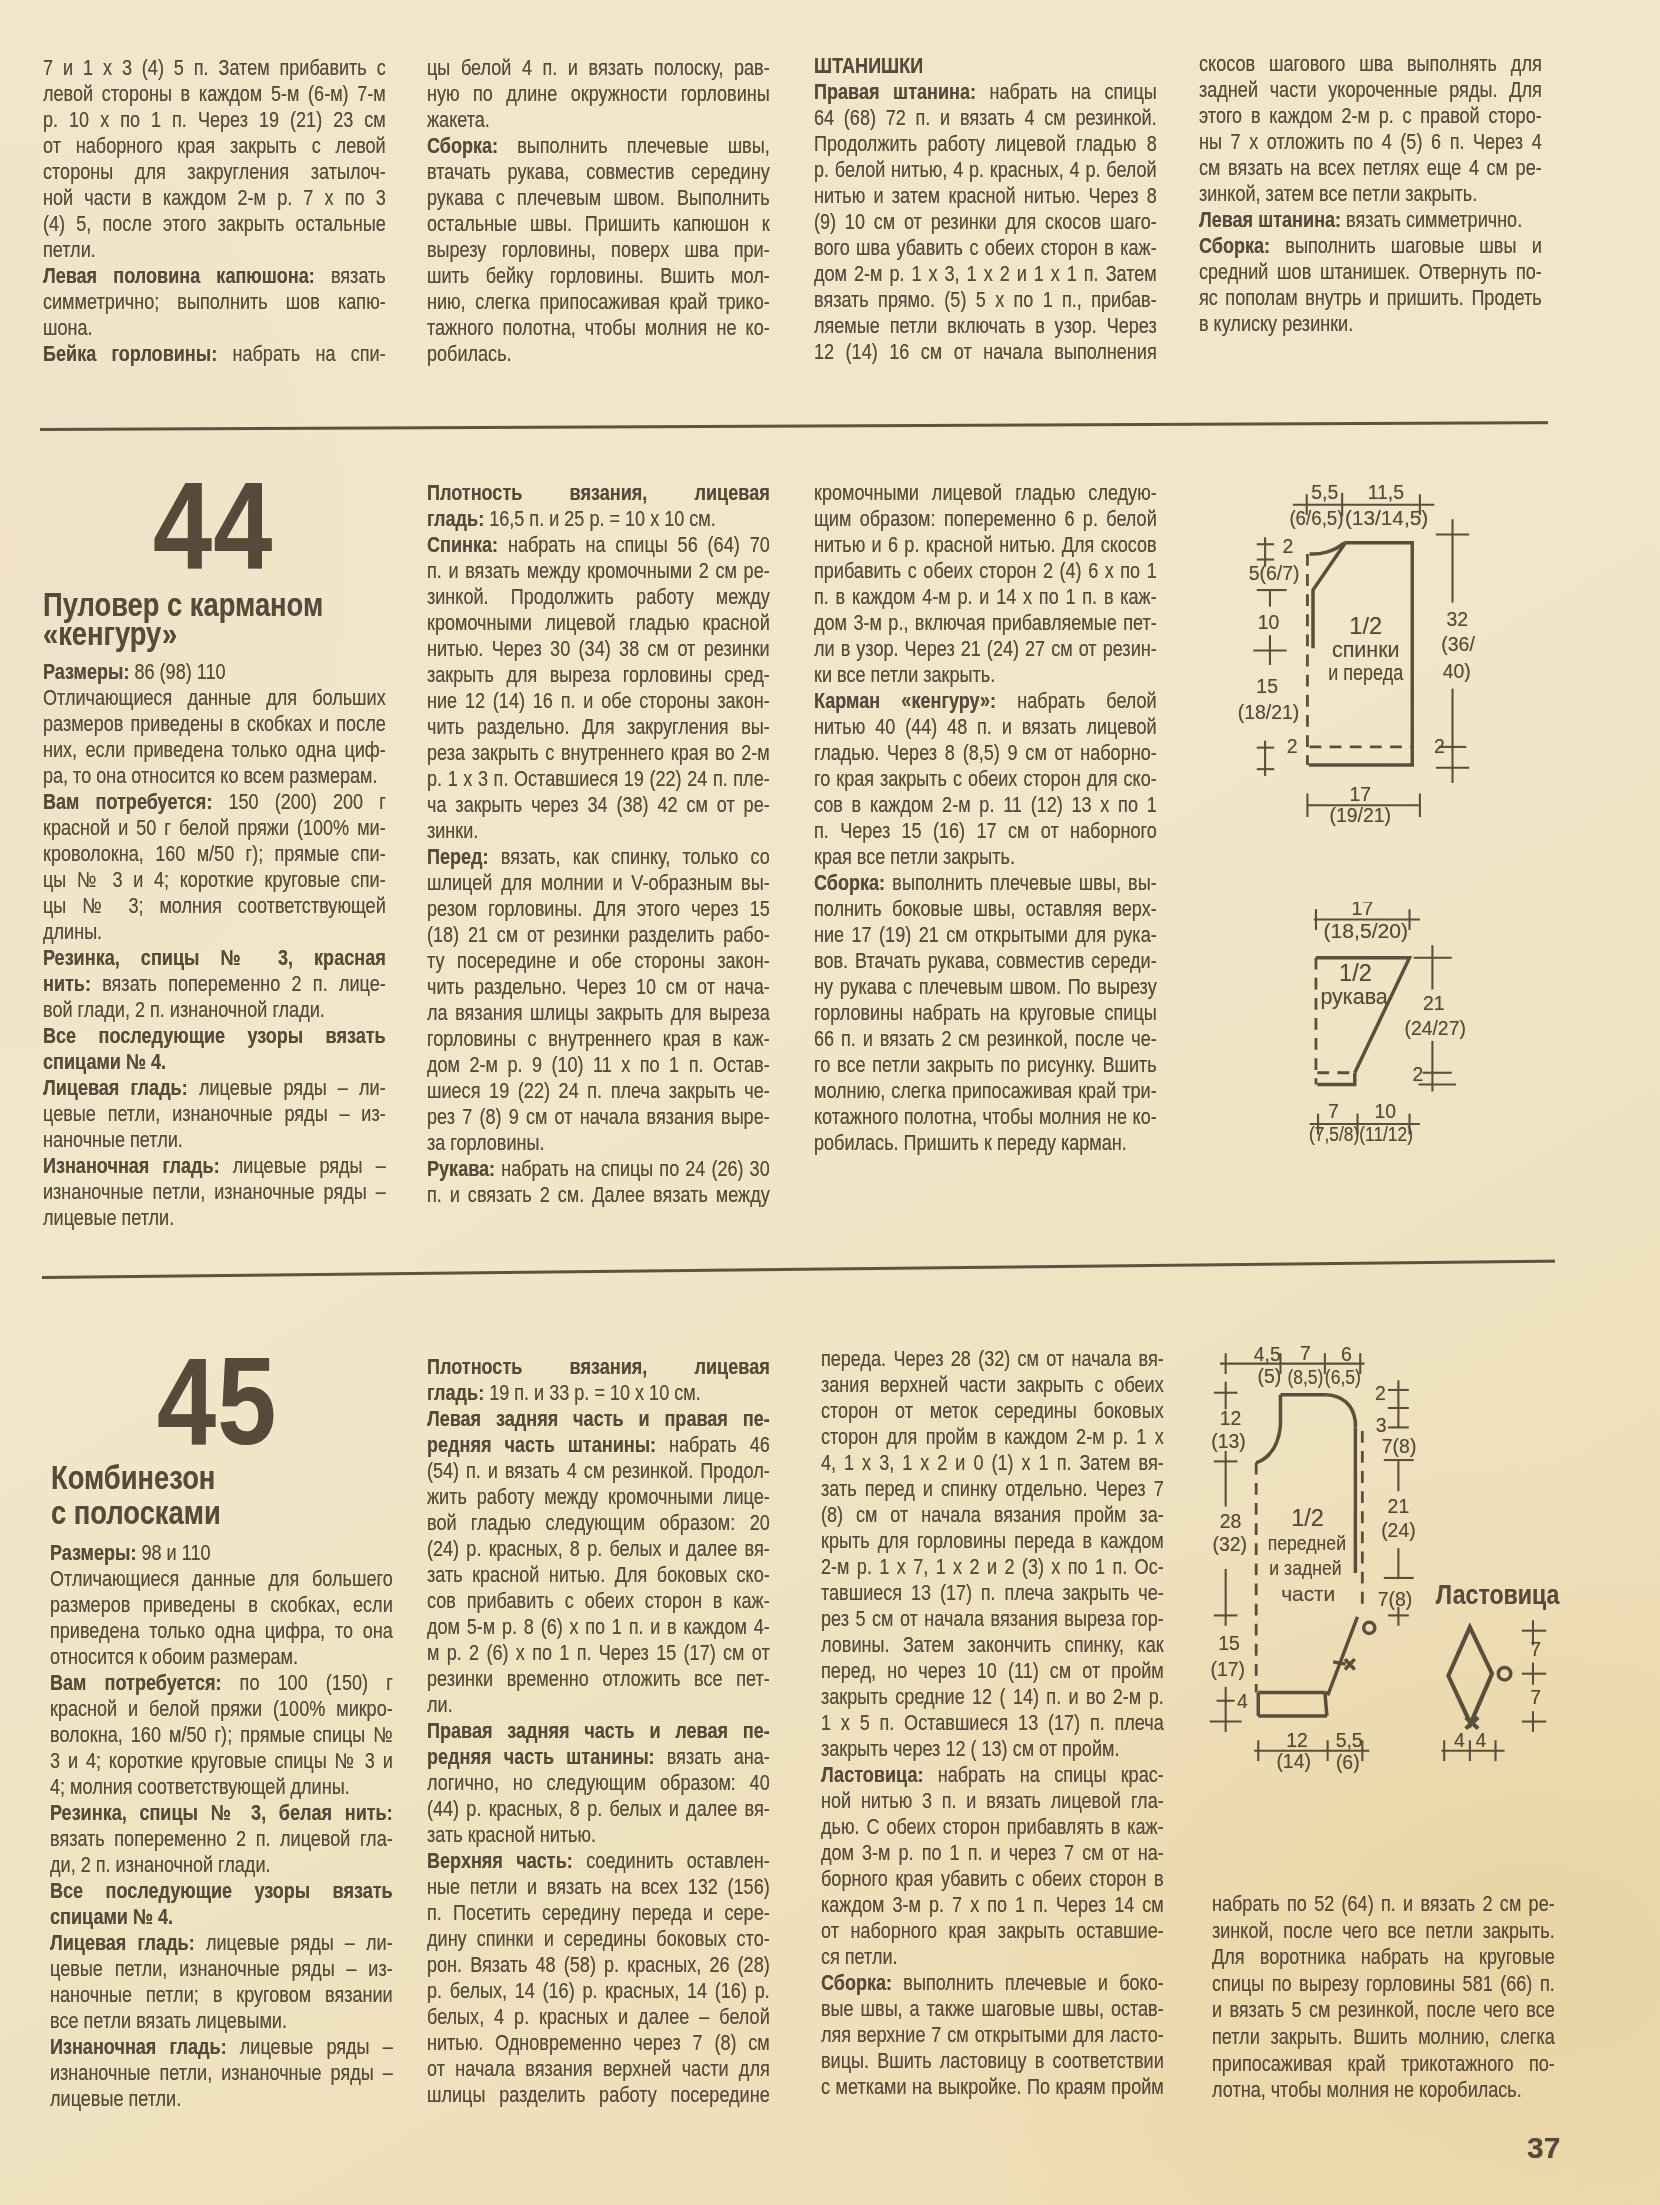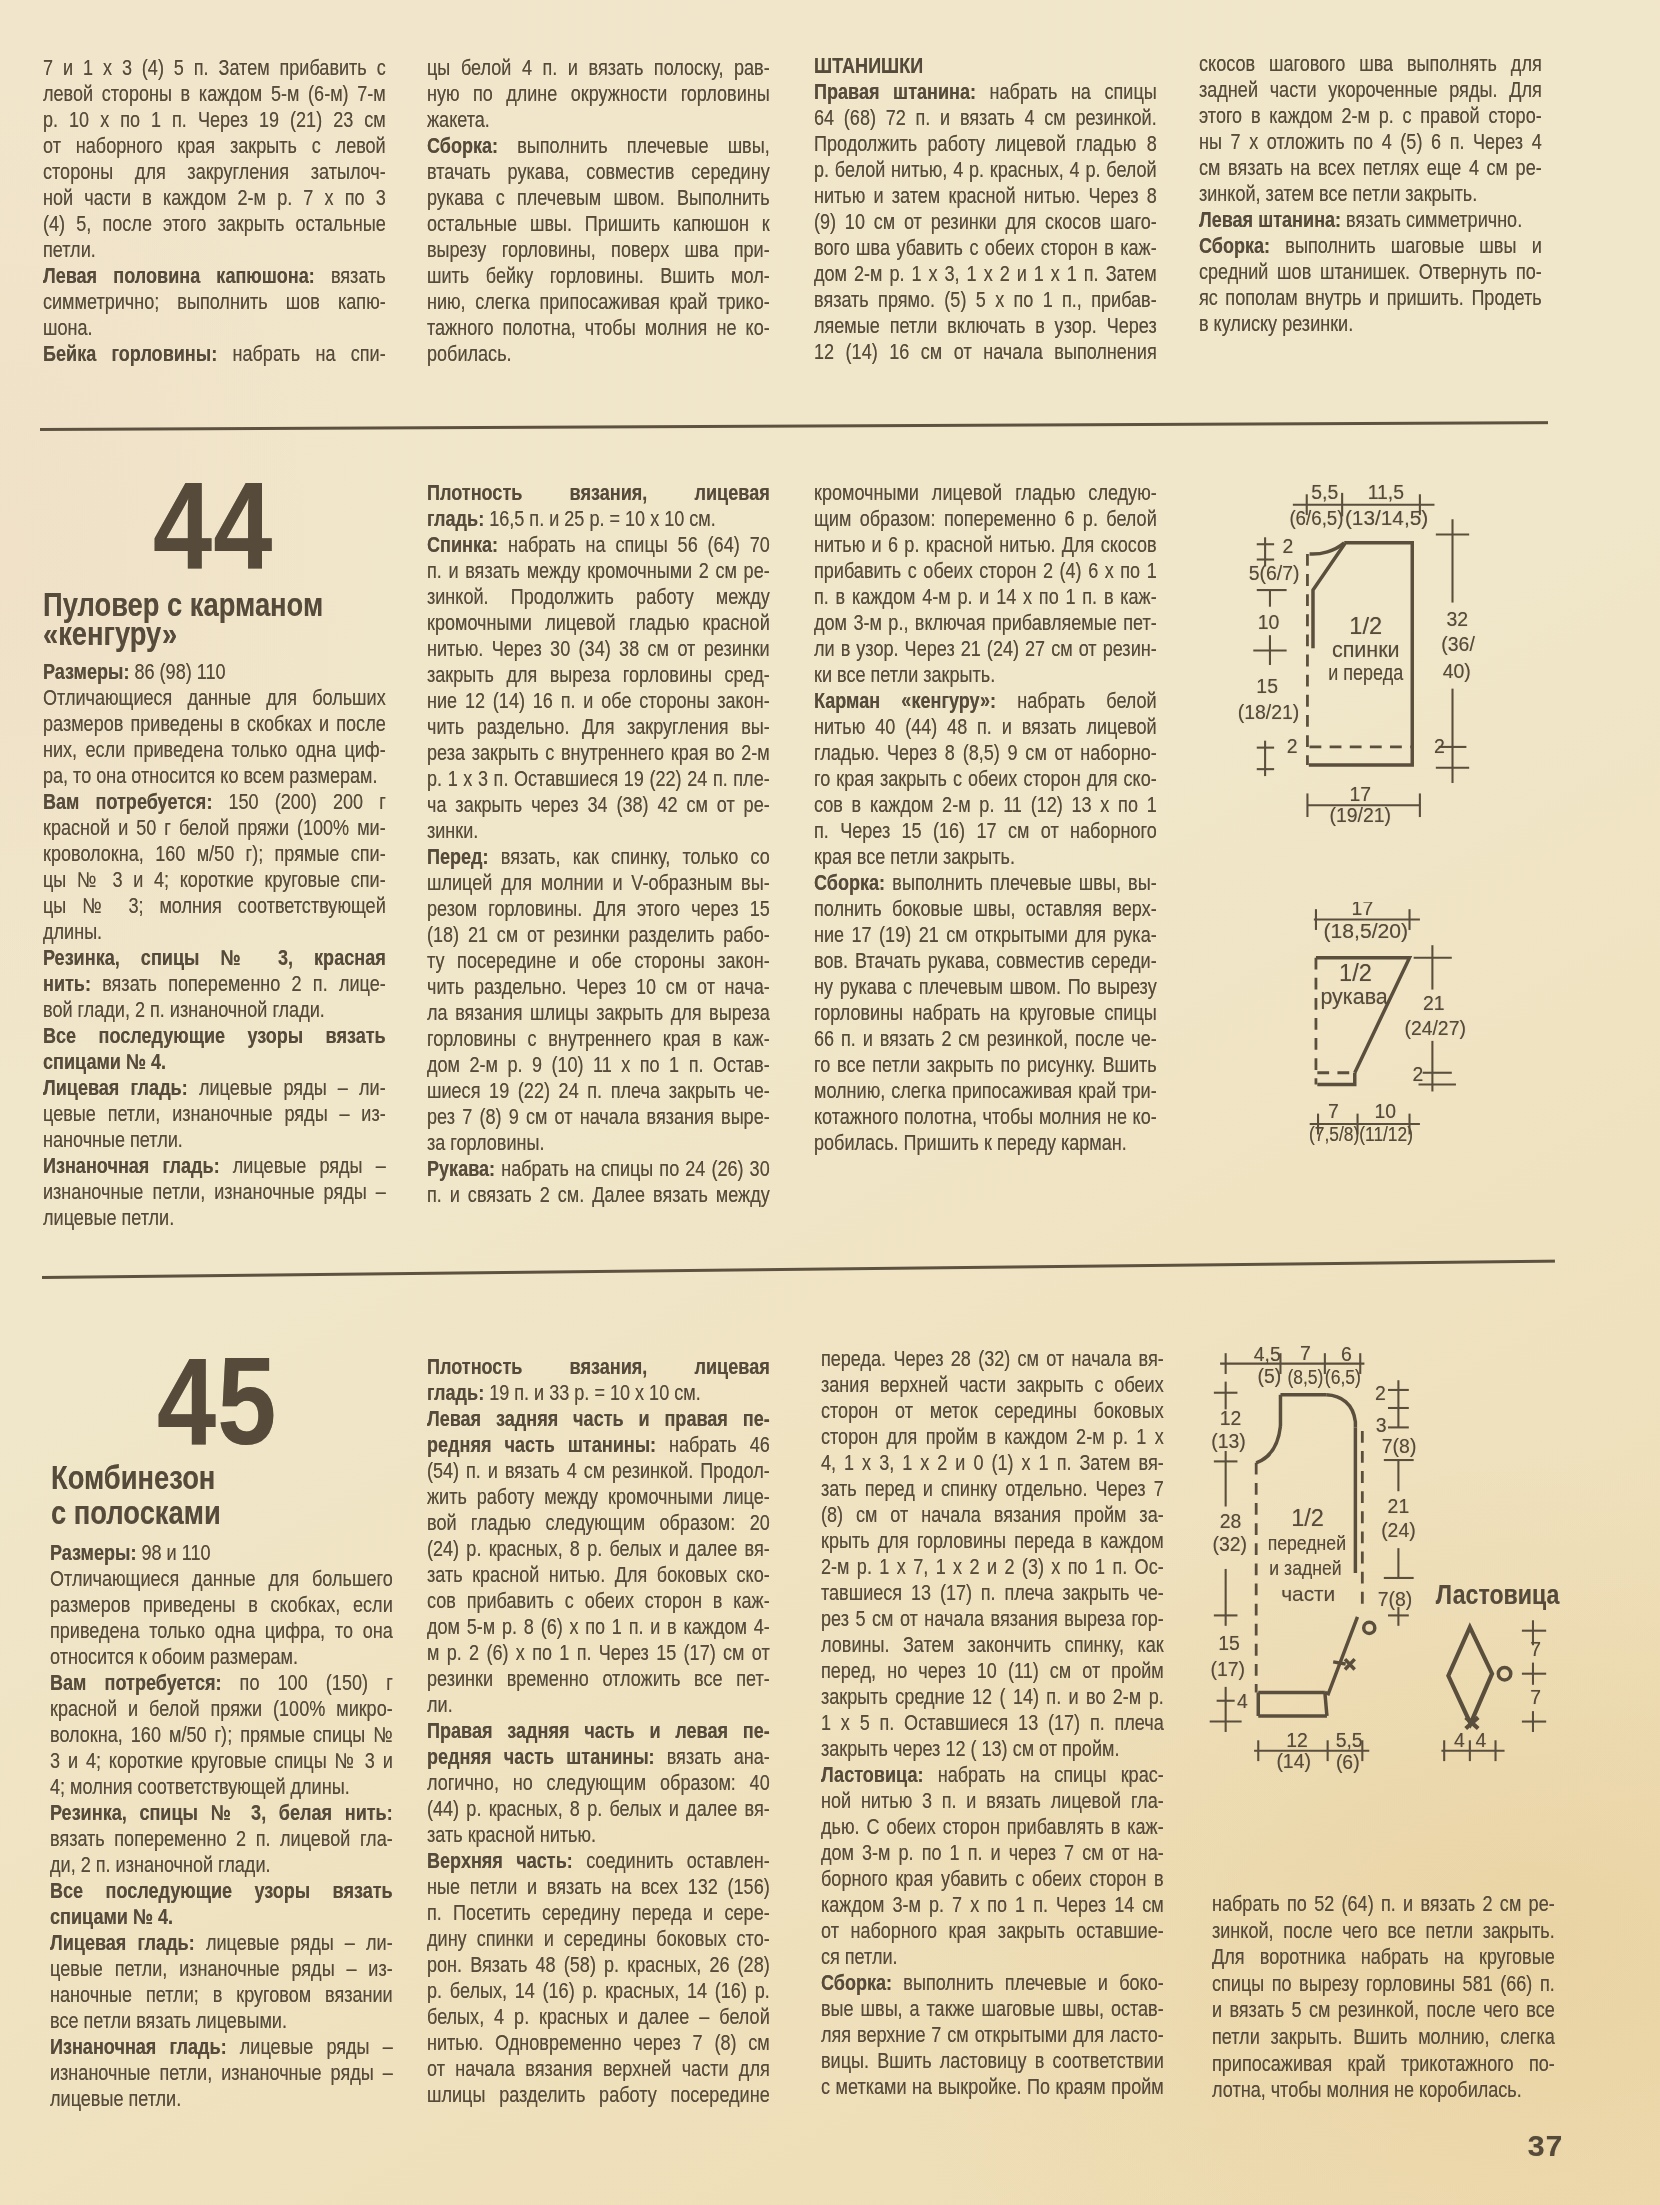--- a/index.html
+++ b/index.html
@@ -254,21 +254,21 @@
 <div class="col" style="left:1212px;top:1891px;line-height:26.6px;font-size:21.5px">
 <div class="l">набрать по 52 (64) п. и вязать 2 см ре-</div>
 <div class="l">зинкой, после чего все петли закрыть.</div>
 <div class="l">Для воротника набрать на круговые</div>
 <div class="l">спицы по вырезу горловины 581 (66) п.</div>
 <div class="l">и вязать 5 см резинкой, после чего все</div>
 <div class="l">петли закрыть. Вшить молнию, слегка</div>
 <div class="l">припосаживая край трикотажного по-</div>
 <div class="l e">лотна, чтобы молния не коробилась.</div>
 </div>
-<div class="abs" style="left:1527px;top:2131px;font-size:30px;font-weight:bold;font-family:Liberation Mono, monospace;">37</div>
+<div class="abs" style="left:1527px;top:2131px;font-size:30px;font-weight:bold;">37</div>
 <svg class="abs" style="left:1208px;top:479px" width="278" height="354" viewBox="0 0 400 510">
 <g class="ln" stroke-width="5">
 <path d="M196,92 H294 V412 H145"></path>
 <path d="M196,92 C182,104 162,109 146,108"></path>
 <path d="M197,93 L151,160 V244"></path>
 </g>
 <g class="ln" stroke-width="4" stroke-dasharray="17 12">
 <path d="M143,108 V412"></path>
 <path d="M146,386 H292"></path>
 </g>

